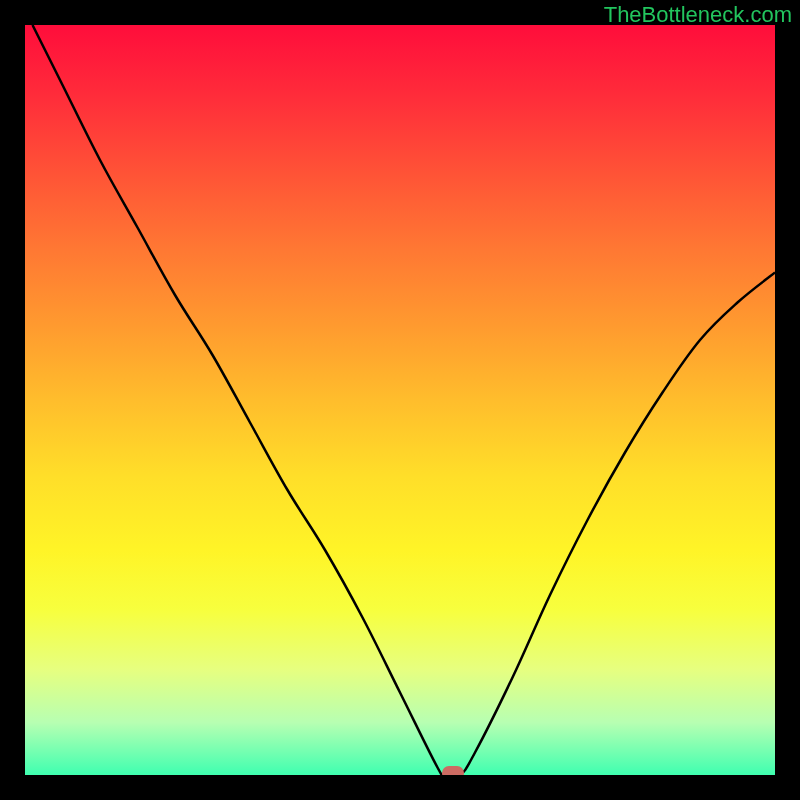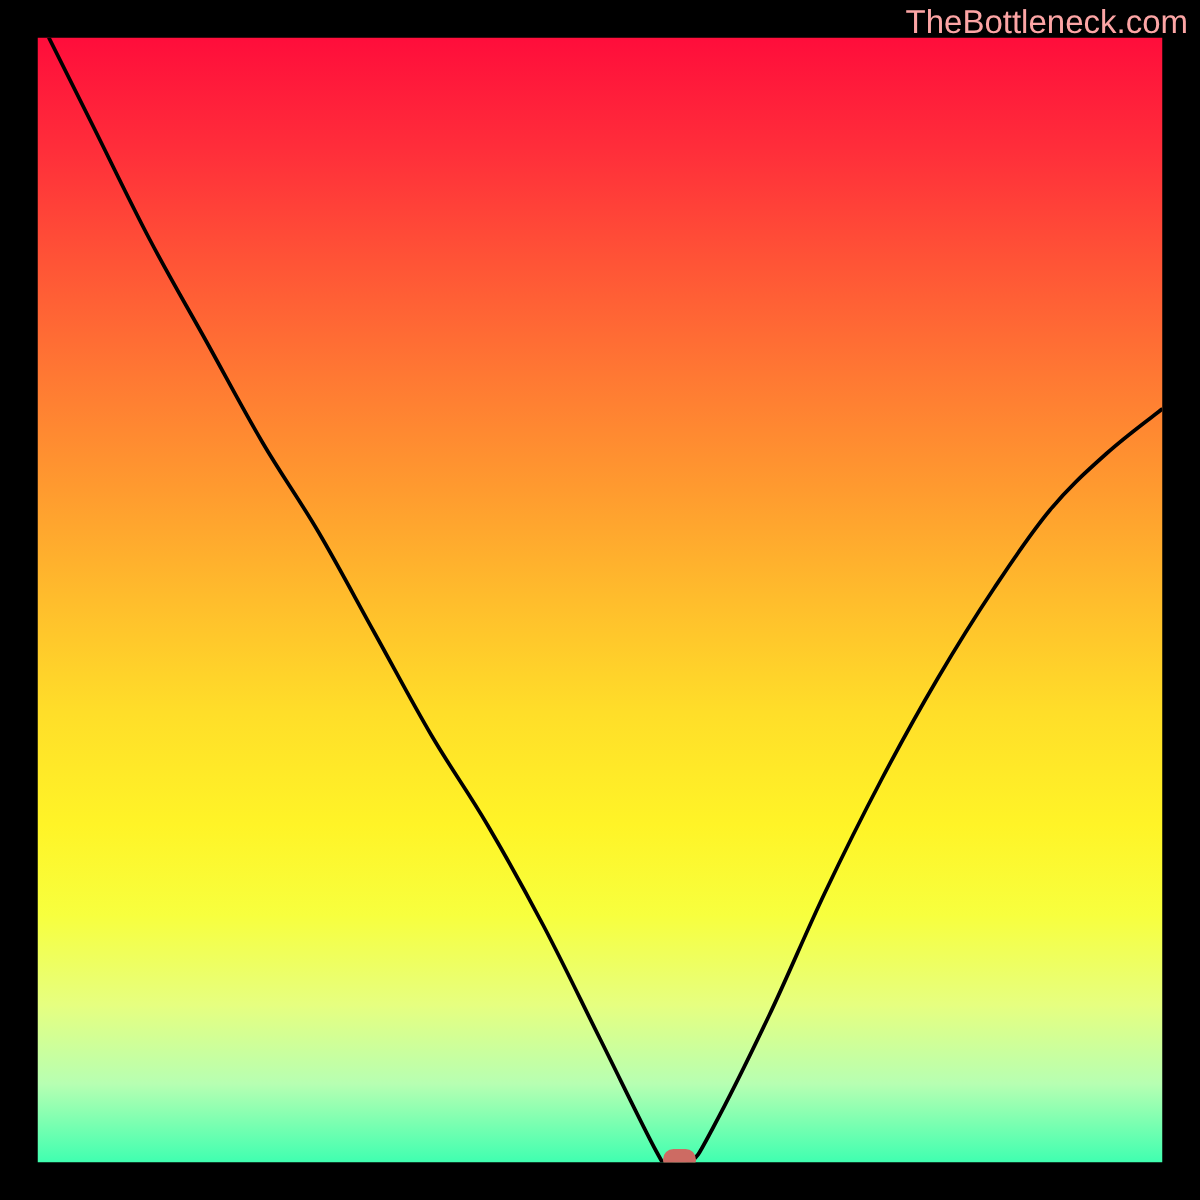--- a/index.html
+++ b/index.html
@@ -8,21 +8,21 @@
     height: 800px;
     background: #000;
     position: relative;
     overflow: hidden;
     font-family: Arial, Helvetica, sans-serif;
   }
   .watermark {
     position: absolute;
     top: 2px;
     right: 8px;
-    color: #fca5a5;
+    color: #22c55e;
     font-size: 22px;
     font-weight: 500;
     z-index: 10;
   }
   .plot-area {
     position: absolute;
     top: 25px;
     left: 25px;
     width: 750px;
     height: 750px;

